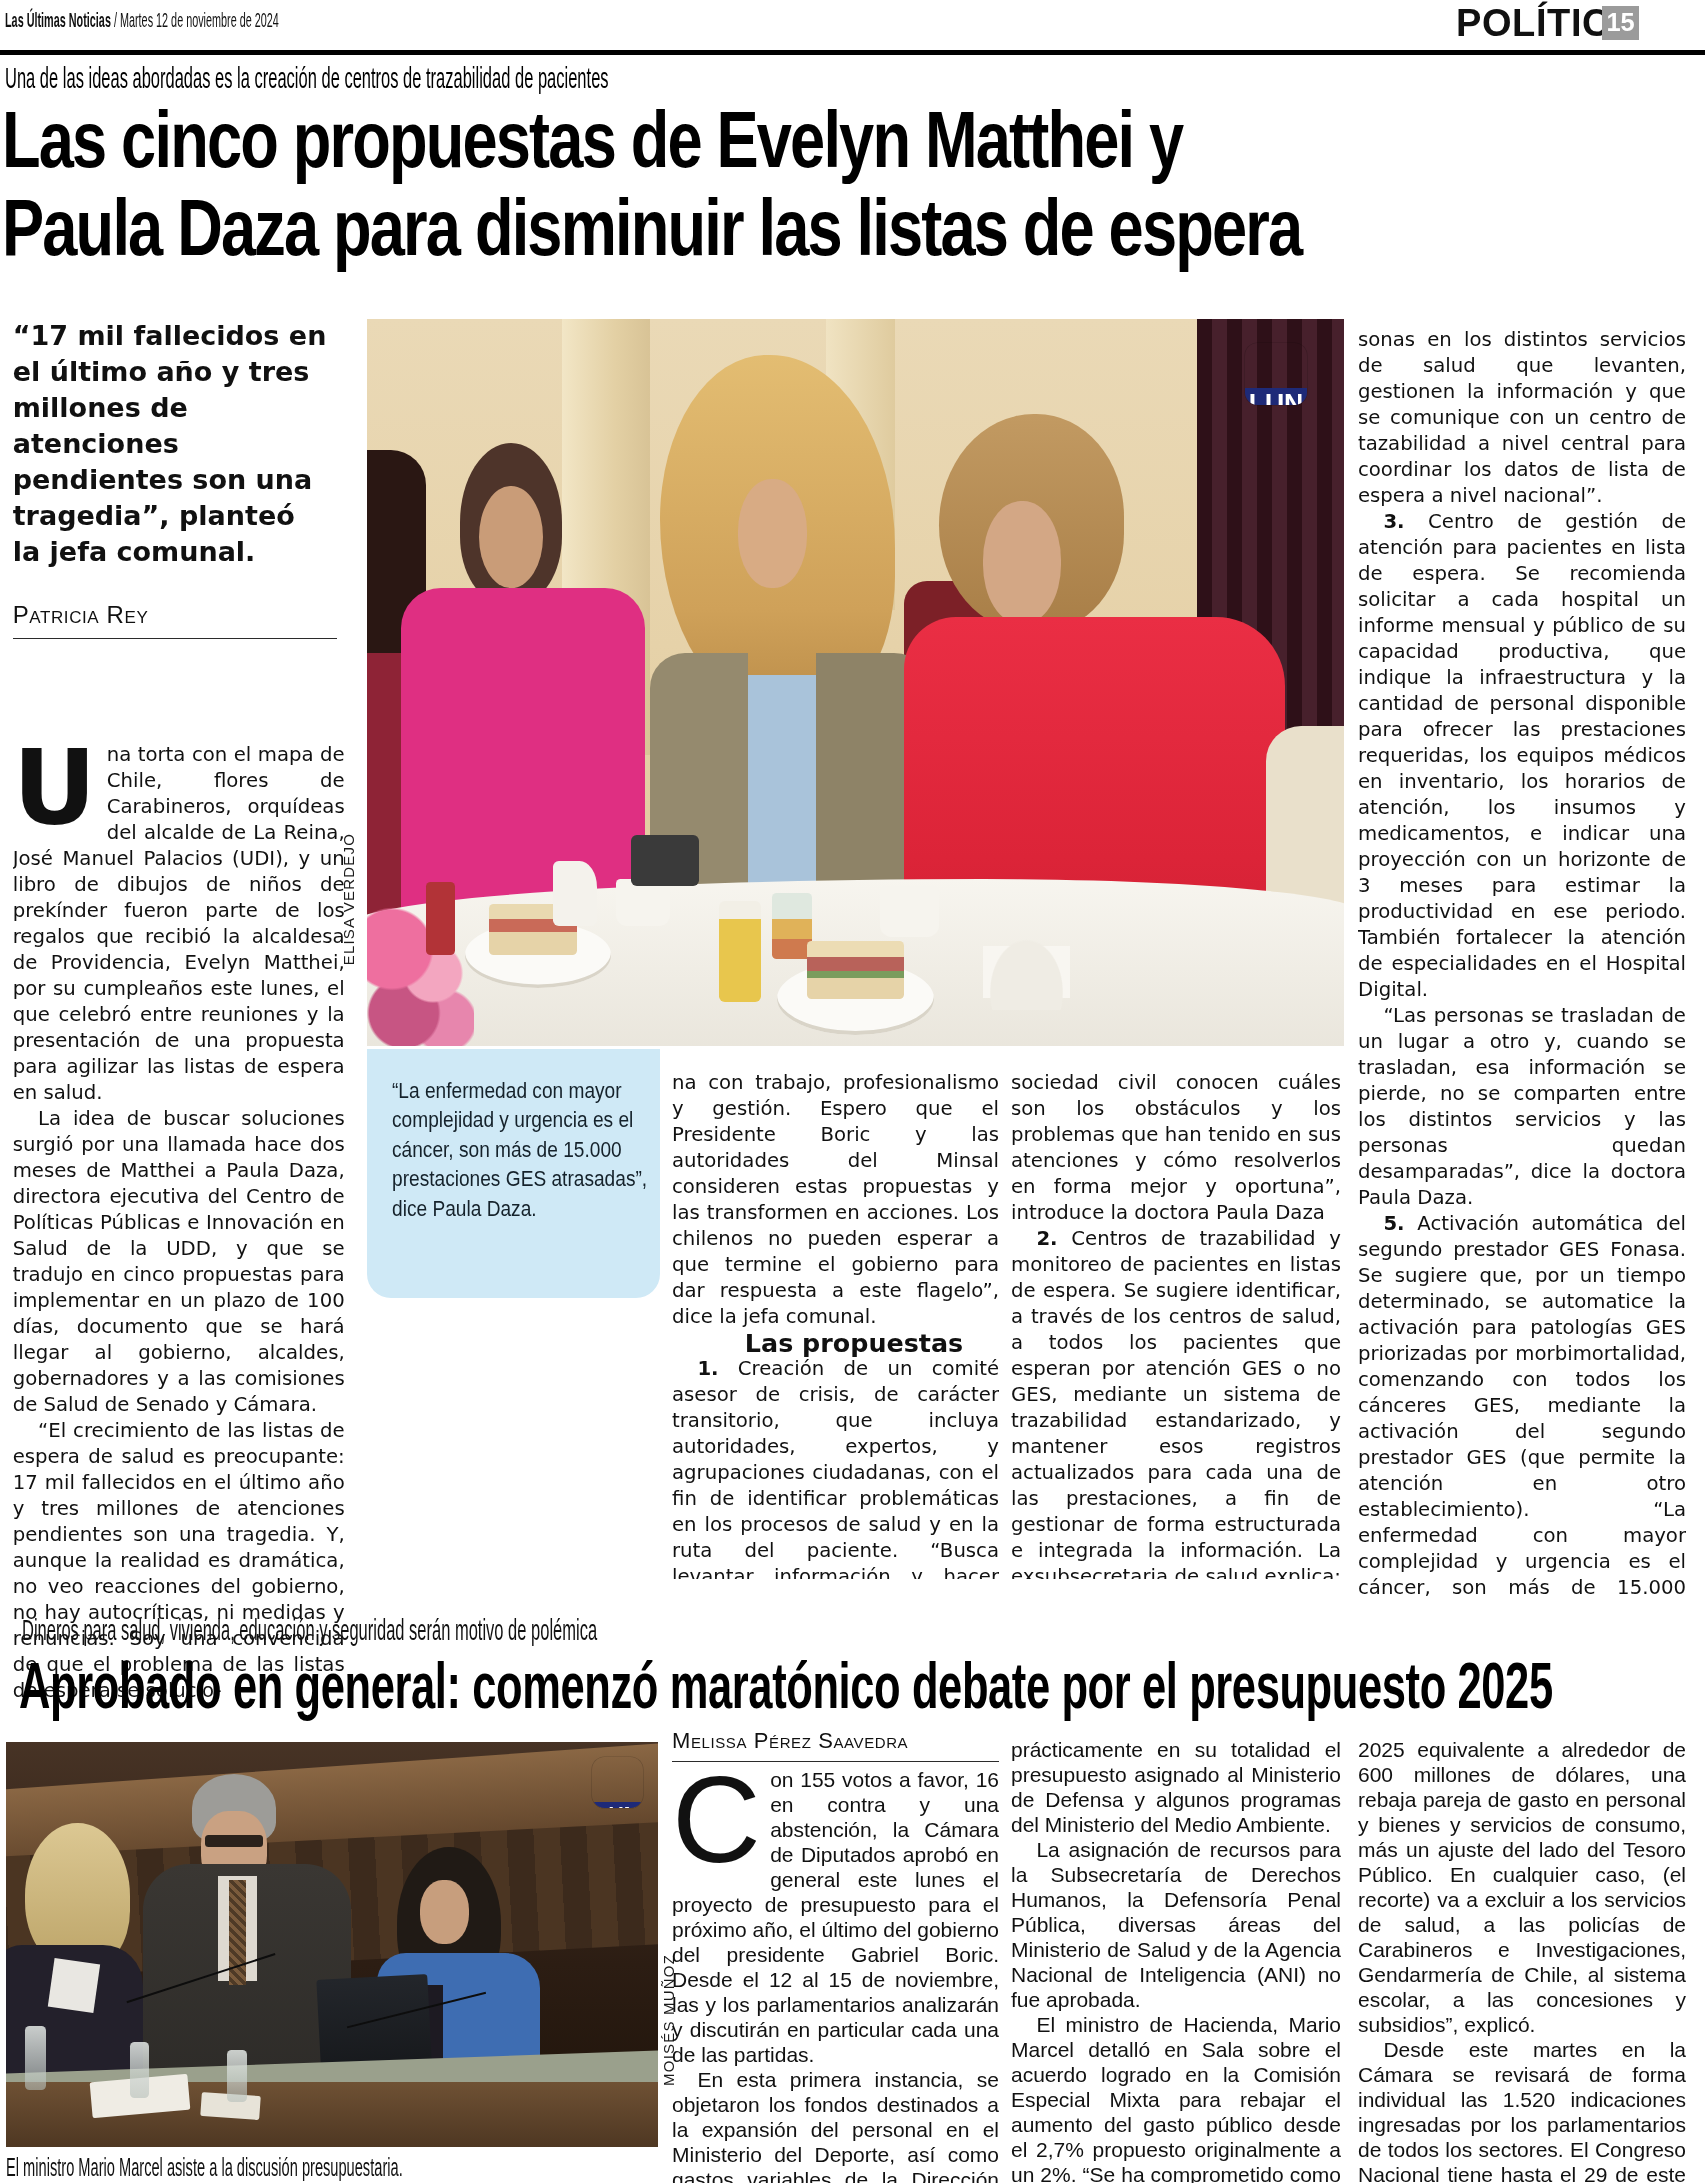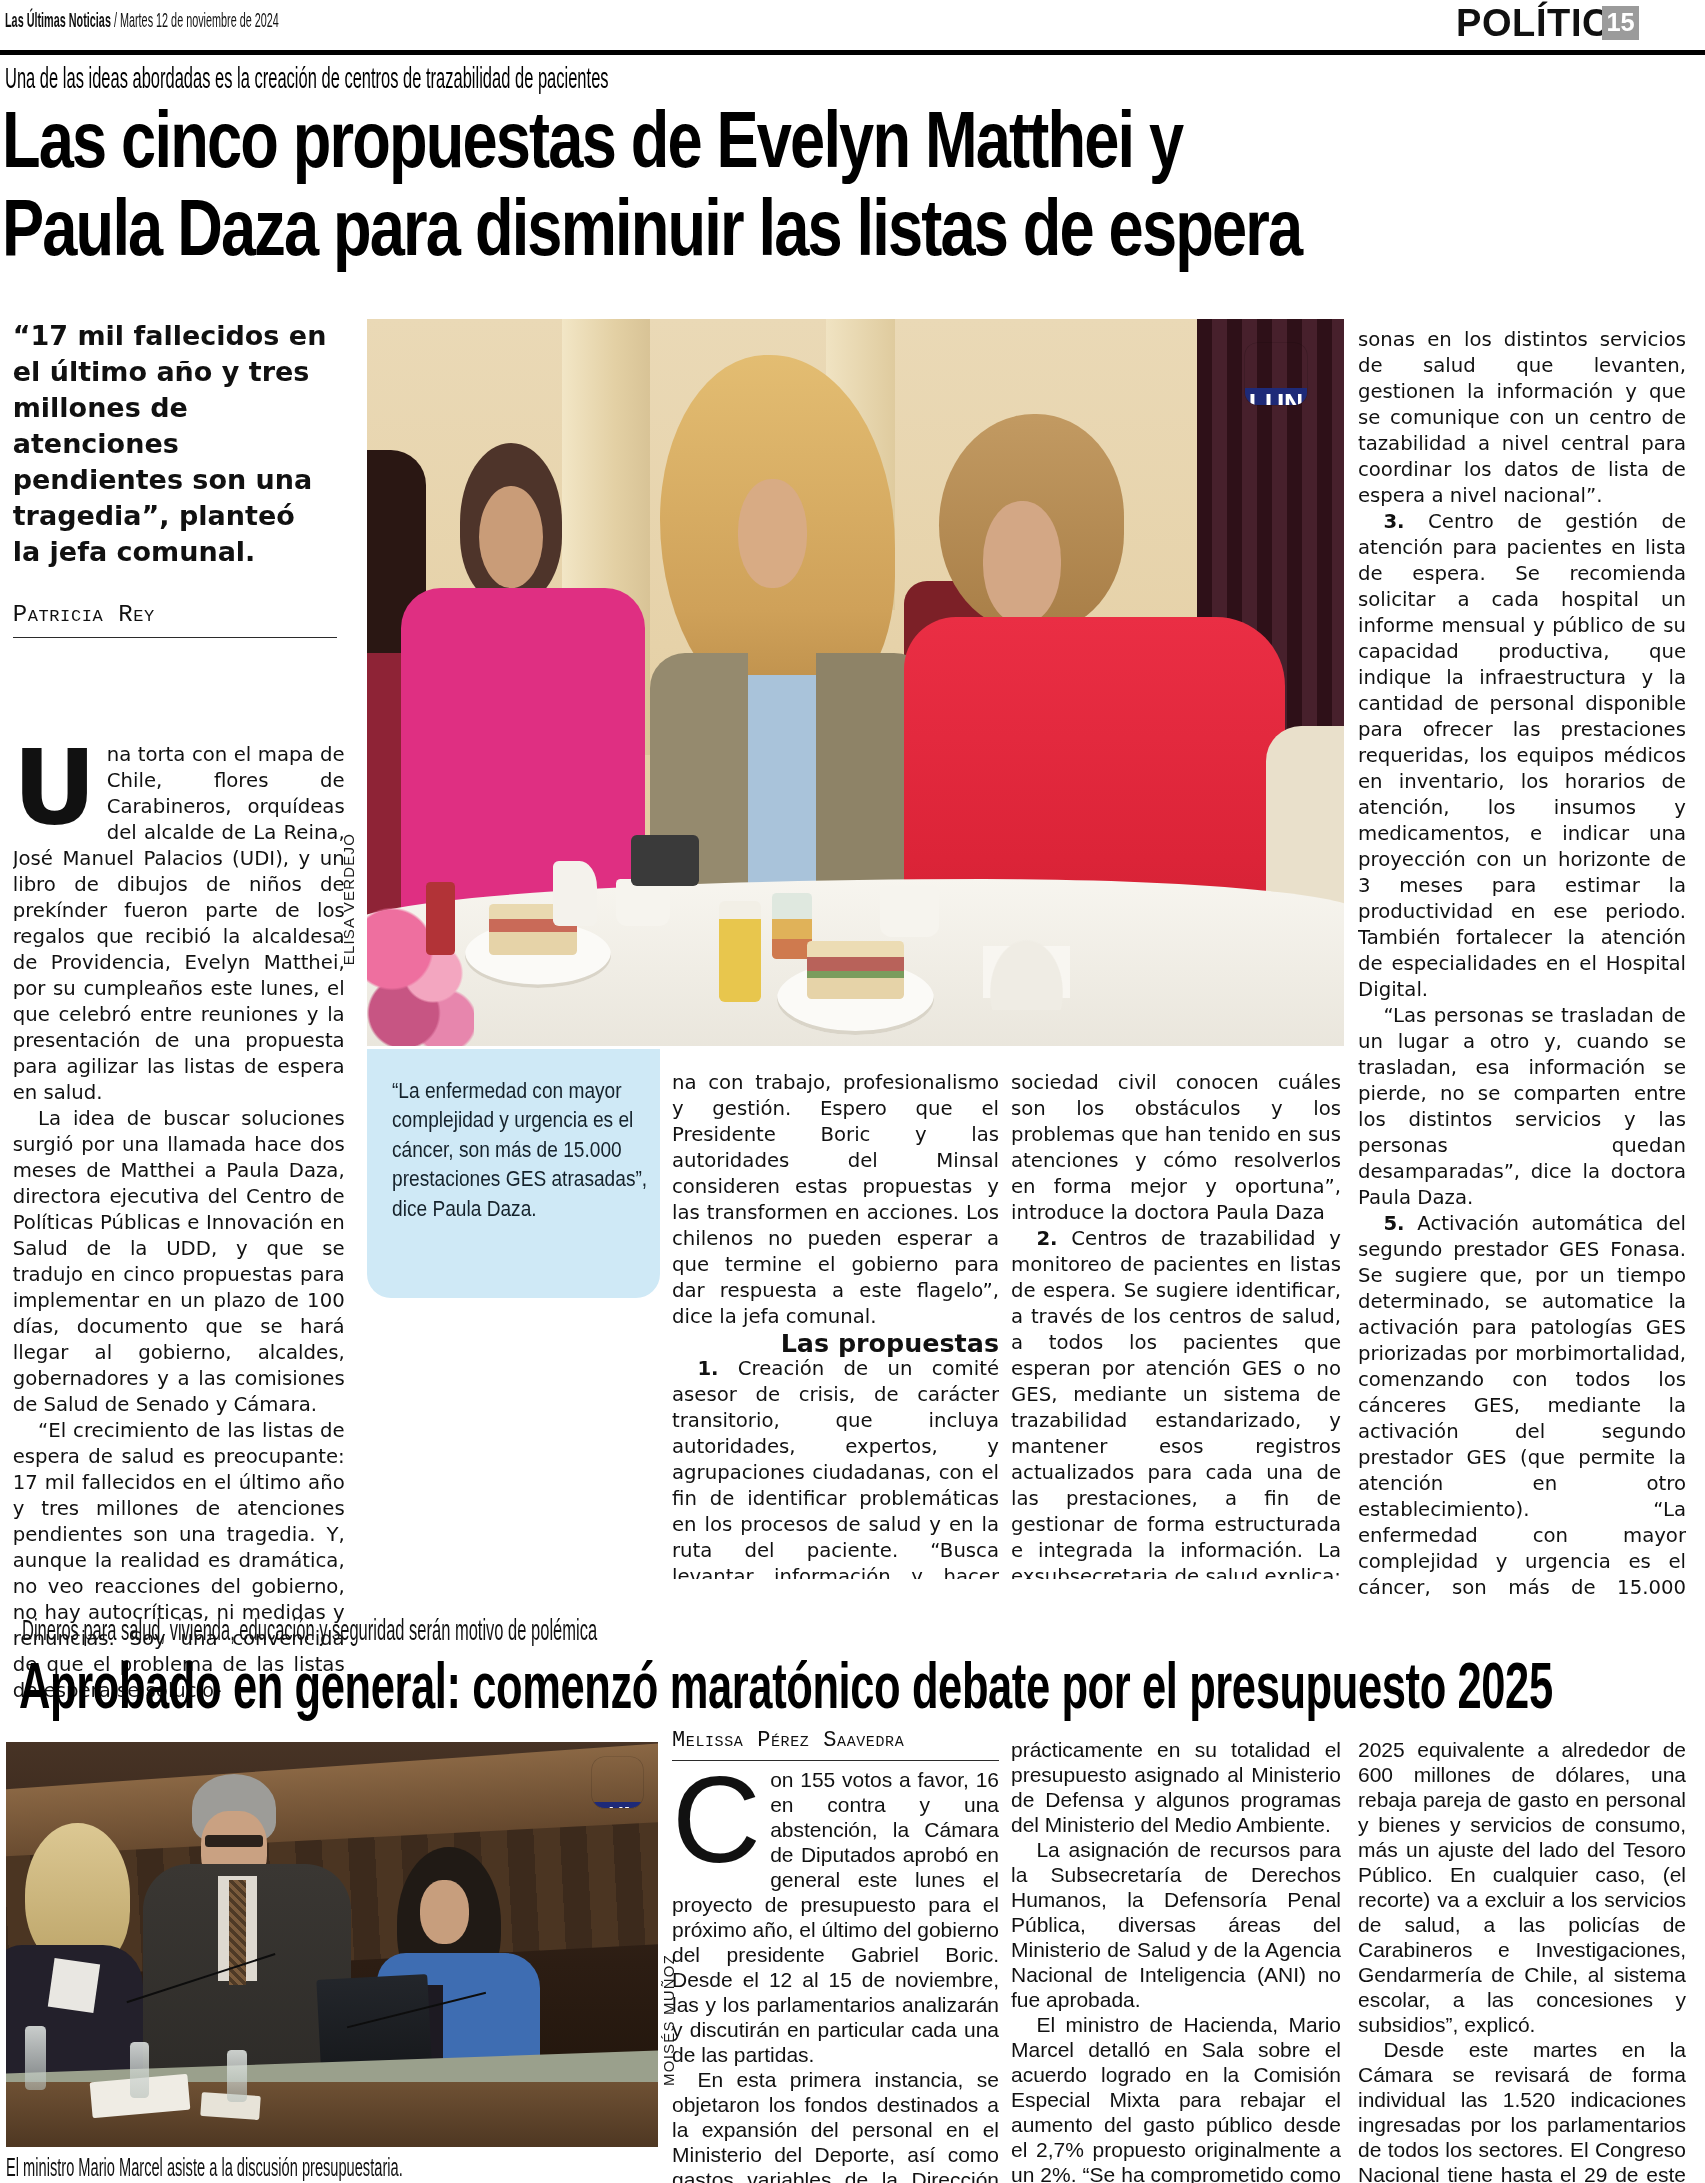--- a/index.html
+++ b/index.html
@@ -18,35 +18,35 @@
   .pagenum{left:1602px;top:5.8px;width:37px;height:34px;background:#9b9b9b;color:#fff;
            font-weight:700;font-size:25.4px;display:flex;align-items:center;justify-content:center;
            font-family:"Liberation Sans",sans-serif;}
   .rule-top{left:0;top:50px;width:1705px;height:4.6px;background:#000;}
   
   .kicker1{left:4.6px;top:61px;font-size:30px;color:#000;}
   .headline1{left:2.3px;top:96px;font-weight:700;font-size:79px;line-height:88px;
              letter-spacing:-2.3px;color:#000;}
   .standfirst{left:12.7px;top:318px;width:317px;font-weight:700;font-size:27px;line-height:36px;}
   .byline{border-bottom:1.7px solid #2b2b2b;font-variant:small-caps;letter-spacing:0.6px;
-          font-family:Liberation Mono, monospace;}
+          font-family:Liberation Sans, sans-serif;}
   .byline1{left:12.7px;top:601px;width:324px;font-size:24px;padding-bottom:9.3px;}
   .bodycol{text-align:justify;hyphens:none;overflow:hidden;}
   .a1{font-size:19.7px;line-height:26px;}
   .a1col1{left:12.7px;top:742px;width:332px;height:1041px;}
   .a1col2{left:672px;top:1070px;width:327px;height:509px;}
   .a1col3{left:1011px;top:1070px;width:330px;height:509px;}
   .a1col4{left:1358px;top:327px;width:328px;height:1278px;}
   .bodycol p{margin:0;}
   .ind{text-indent:25.4px;}
   .dc1{float:left;font-weight:700;font-size:103px;line-height:80px;padding:5.8px 10.4px 0 0;}
   .dc2{float:left;font-weight:400;font-size:123px;line-height:96px;padding:4.6px 9.3px 0 0;
        font-family:"Liberation Sans",sans-serif;}
   .subhead{font-size:25.4px;font-weight:800;margin:9.3px 0 5.8px 0;padding-left:37px;
-           font-family:"DejaVu Sans",sans-serif;text-align:right;}
+           font-family:"DejaVu Sans",sans-serif;text-align:center;}
   .num{font-weight:700;}
   
   .photo{overflow:hidden;}
   .photo1{left:367px;top:319px;width:977px;height:727px;background:linear-gradient(180deg,#ead9b6 0%,#e6d2a9 45%,#dfc69a 100%);}
   .photo2{left:5.8px;top:1742px;width:652px;height:405px;background:linear-gradient(180deg,#473325 0%,#2c1d13 55%,#1d1209 100%);}
   .photo .sh{position:absolute;}
   .vcredit{writing-mode:vertical-rl;transform:rotate(180deg);font-size:15px;letter-spacing:1.2px;
            color:#1a1a1a;font-family:"Liberation Sans",sans-serif;}
   .credit1{left:340px;top:833px;}
   .credit2{left:660px;top:1954px;}

